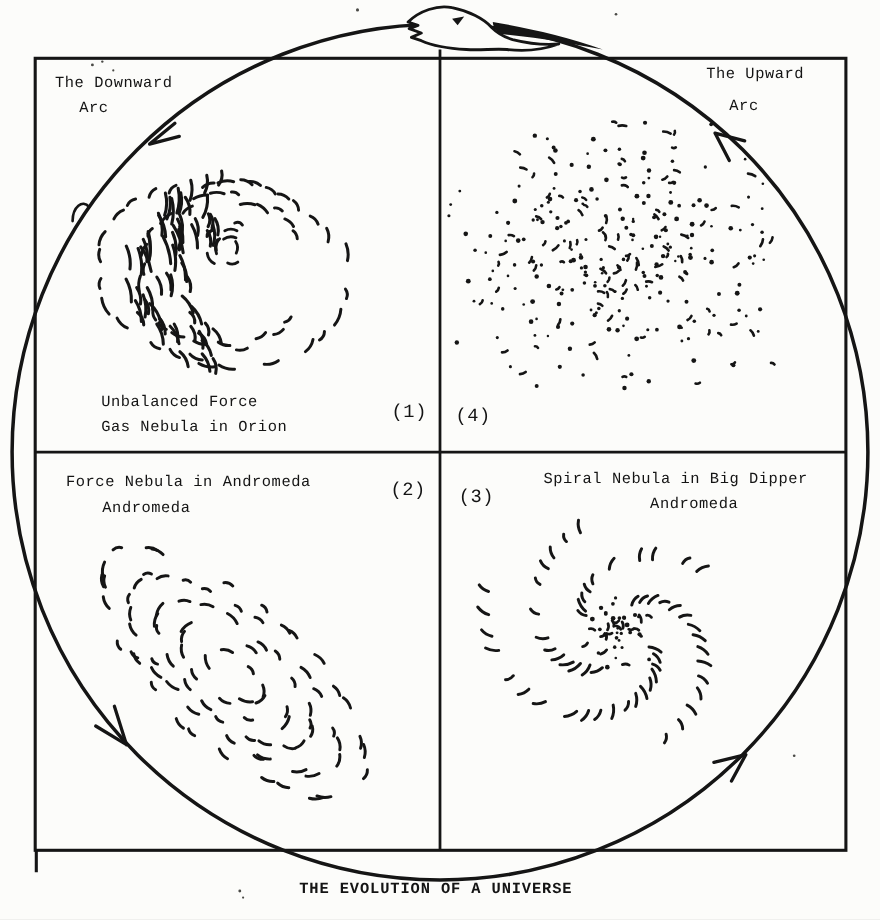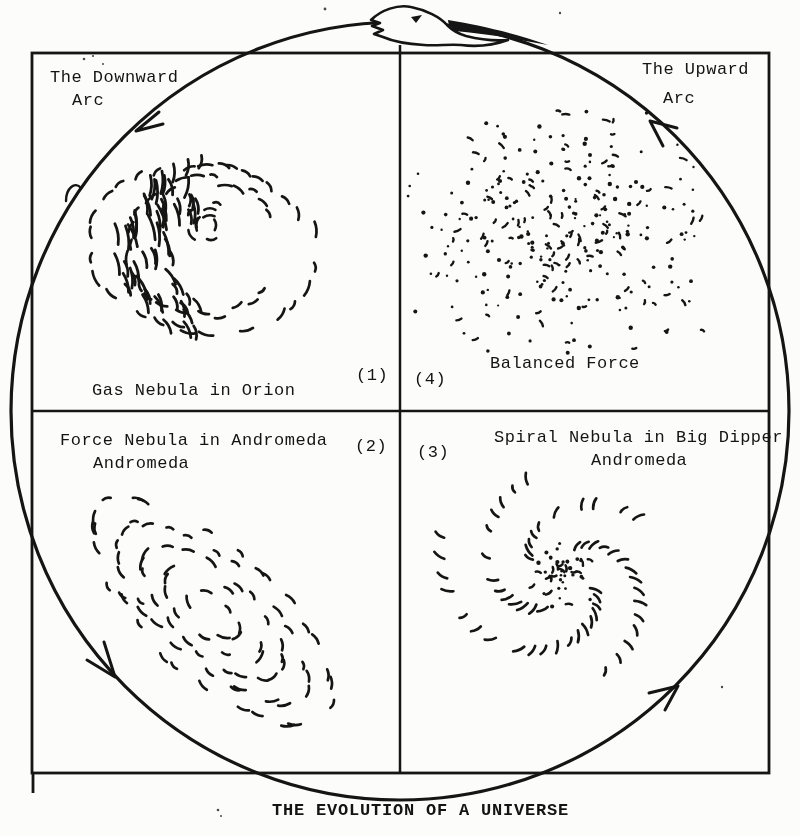--- a/index.html
+++ b/index.html
@@ -3,21 +3,21 @@
 <meta charset="utf-8">
 <style>
   html,body{margin:0;padding:0;background:#e8e8e4;}
   .stage{
     position:relative;width:800px;height:836px;background:#fcfcfa;
     font-family:"Liberation Mono","DejaVu Sans Mono",monospace;
     color:#161616;overflow:hidden;
   }
   .stage svg{position:absolute;left:0;top:0;}
   .lbl{
-    position:absolute;font-size:17px;letter-spacing:.5px;white-space:nowrap;
+    position:absolute;font-size:14px;letter-spacing:.5px;white-space:nowrap;
     line-height:1.2;color:#141414;
   }
   .num{font-size:17px;}
   .title{font-weight:bold;letter-spacing:.8px;text-align:center;}
 </style>
 </head>
 <body>
 
 <div class="stage">
 
@@ -682,25 +682,25 @@
       <circle cx="218" cy="810" r="1.3"></circle>
       <circle cx="221" cy="816" r="1.0"></circle>
     </g>
   </svg>
 
   <span class="lbl" style="left:50px;top:68px">The Downward</span>
   <span class="lbl" style="left:72px;top:91px">Arc</span>
   <span class="lbl" style="left:642px;top:60px">The Upward</span>
   <span class="lbl" style="left:663px;top:89px">Arc</span>
 
+  <span class="lbl" style="left:92px;top:358px">Unbalanced Force</span>
   <span class="lbl" style="left:92px;top:381px">Gas Nebula in Orion</span>
   <span class="lbl num" style="left:356px;top:366px">(1)</span>
 
   <span class="lbl num" style="left:414px;top:370px">(4)</span>
-  <span class="lbl" style="left:490px;top:354px">Balanced Force</span>
 
   <span class="lbl" style="left:60px;top:431px">Force Nebula in Andromeda</span>
   <span class="lbl" style="left:93px;top:454px">Andromeda</span>
   <span class="lbl num" style="left:355px;top:437px">(2)</span>
 
   <span class="lbl num" style="left:417px;top:443px">(3)</span>
   <span class="lbl" style="left:494px;top:428px">Spiral Nebula in Big Dipper</span>
   <span class="lbl" style="left:591px;top:451px">Andromeda</span>
 
   <span class="lbl title" style="left:272px;top:801px">THE EVOLUTION OF A UNIVERSE</span>

